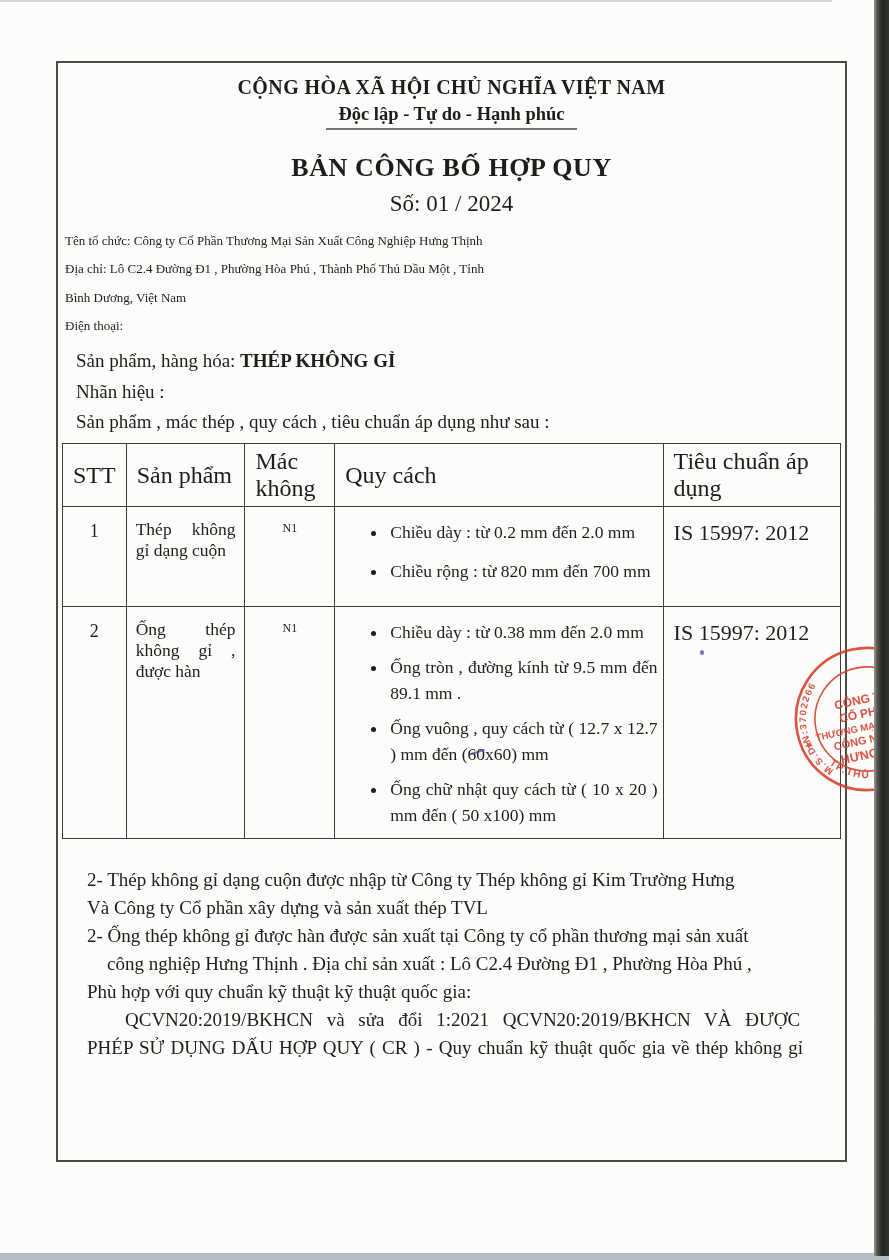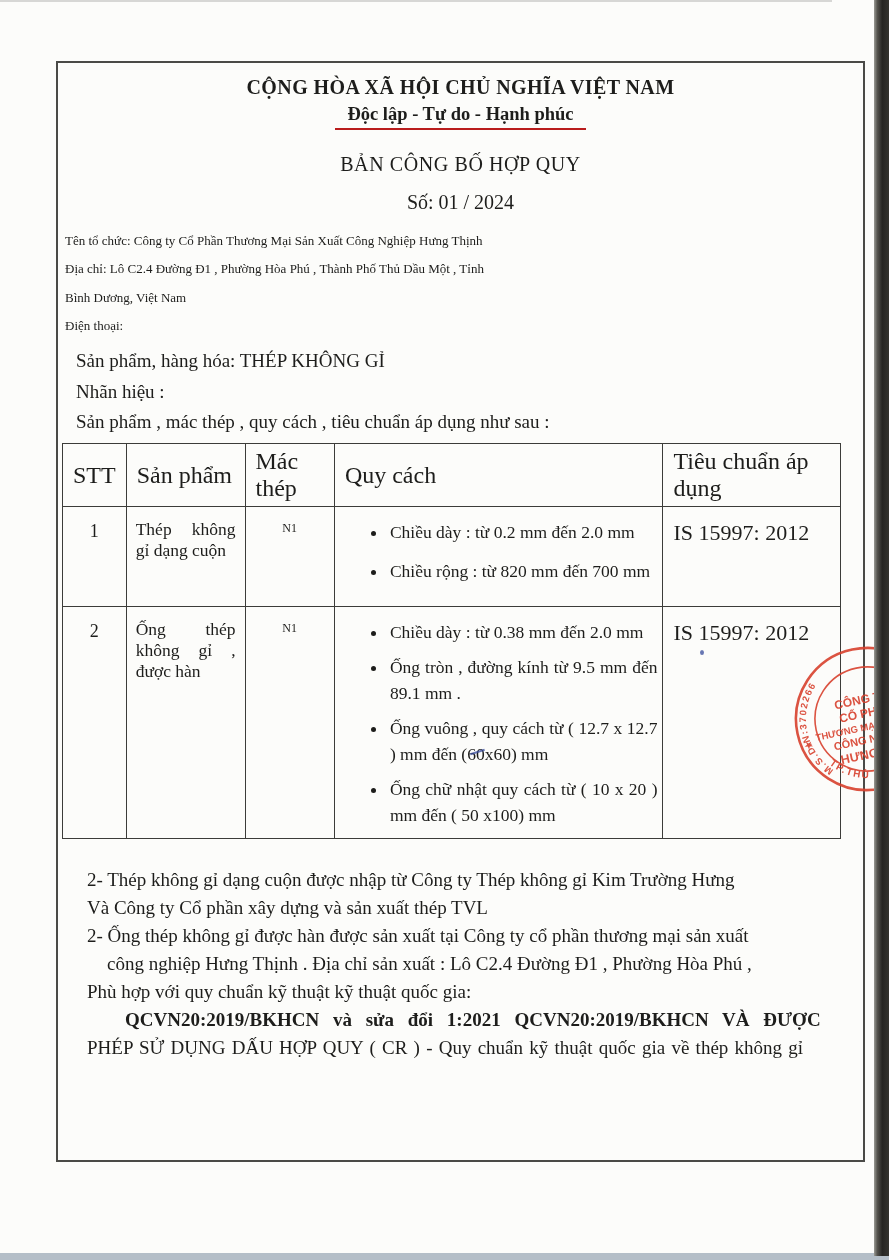--- a/index.html
+++ b/index.html
@@ -11,54 +11,54 @@
   
   .scan-top-line { position:absolute; left:0; top:0; width:832px; height:2px; background:#c8c8c4; opacity:.7; z-index:9; }
   .scan-right-band { position:absolute; top:0; left:874px; width:15px; height:1256px; z-index:10;
     background:linear-gradient(to right,#9a9a94 0%,#55544e 22%,#262522 55%,#34332e 100%); }
   .scan-bottom-band { position:absolute; left:0; top:1253px; width:889px; height:7px; background:#b4bec7; z-index:9; }
   .ink-speck { position:absolute; background:rgba(55,75,155,.75); z-index:7; }
   .speck-dot { left:700px; top:650px; width:4px; height:5px; border-radius:50%; }
   .speck-dash { left:470px; top:751px; width:15px; height:2px; transform:rotate(-18deg); }
 
   
-  .frame { position:absolute; left:56px; top:61px; width:787px; height:1097px; border:2px solid #4a4a47; z-index:2;padding-left:18px; }
+  .frame { position:absolute; left:56px; top:61px; width:787px; height:1097px; border:2px solid #4a4a47; z-index:2; }
 
   .centered { text-align:center; }
   .header-block { position:absolute; top:13px; left:0; width:100%; }
   .motto1 { font-size:20px; font-weight:bold; letter-spacing:.4px; }
   .motto2-wrap { margin-top:5px; }
-  .motto2 { display:inline-block; font-size:18.5px; font-weight:bold; border-bottom:2px solid #b91c1c; padding:0 12px 3px 12px; }
+  .motto2 { display:inline-block; font-size:18.5px; font-weight:bold; border-bottom:2px solid #737373; padding:0 12px 3px 12px; }
 
-  .doc-title { position:absolute; top:90px; left:0; width:100%; font-size:20px; font-weight:normal; letter-spacing:.6px; }
-  .doc-number { position:absolute; top:128px; left:0; width:100%; font-size:20px; }
+  .doc-title { position:absolute; top:90px; left:0; width:100%; font-size:26px; font-weight:bold; letter-spacing:.6px; }
+  .doc-number { position:absolute; top:128px; left:0; width:100%; font-size:23px; }
 
   .org-block { position:absolute; top:164px; left:7px; width:775px; font-size:13px; line-height:28.3px; }
   .product-block { position:absolute; top:283px; left:18px; width:760px; font-size:19px; line-height:30.5px; }
-  .bold { font-weight:normal;margin-top:44px; }
+  .bold { font-weight:bold;margin-top:44px; }
 
   table.spec-table { position:absolute; top:380px; left:4px; width:779px; border-collapse:collapse; font-size:17.5px; }
   .spec-table th, .spec-table td { border:1.6px solid #3c3c39; vertical-align:top; font-weight:normal; }
   .spec-table th { height:46px; vertical-align:middle; text-align:left; padding:4px 10px; font-size:24px; }
   .spec-table th.c, .spec-table td.c { text-align:center; }
   .col-stt { width:55px; } .col-prod { width:120px; } .col-grade { width:90px; } .col-spec { width:334px; } .col-std { width:180px; }
   .cell-stt { padding-top:14px; font-size:18px; }
   .cell-prod { padding:12px 9px; text-align:justify; }
   .cell-grade { padding-top:14px; font-size:12px; }
   .cell-std { padding:13px 8px 0 10px; font-size:22px; }
   ul.specs { margin:11px 4px 6px 0; padding-left:52px; }
   ul.specs li { padding-left:2px; margin-bottom:13px; text-align:justify; line-height:26px; }
   .row-1 { height:100px; } .row-2 { height:232px; }
   .row-2 ul.specs li { margin-bottom:9px; }
 
   .notes-block { position:absolute; top:803px; left:29px; width:748px; font-size:19px; line-height:28px; }
   .notes-block p { margin:0; }
   .hang { padding-left:20px; }
   .reg { margin-left:-23px; }
-  .reg-line1 { padding-left:38px; word-spacing:9px;font-weight:bold; }
+  .reg-line1 { padding-left:38px; word-spacing:9px; }
   .reg-line2 { word-spacing:1.5px; }
 
   
   .stamp { position:absolute; left:791px; top:637px; width:172px; height:178px; z-index:6; opacity:.9; }
   .stamp text { font-family:"Liberation Sans","DejaVu Sans",sans-serif; font-weight:bold; fill:#d8412e; }
 </style>
 </head>
 <body>
 
 <div class="screen">
@@ -93,21 +93,21 @@
         <col class="col-stt">
           <col class="col-prod">
           <col class="col-grade">
           <col class="col-spec">
           <col class="col-std">
       </colgroup>
       <tbody>
           <tr>
         <th class="c">STT</th>
         <th>Sản phẩm</th>
-        <th>Mác thép</th>
+        <th>Mác không</th>
         <th>Quy cách</th>
         <th>Tiêu chuẩn áp dụng</th>
       </tr>
       <tr class="row-1">
         <td class="c cell-stt">1</td>
         <td class="cell-prod">Thép không gỉ dạng cuộn</td>
         <td class="c cell-grade">N1</td>
         <td>
           <ul class="specs">
             <li>Chiều dày : từ 0.2 mm đến 2.0 mm</li>

